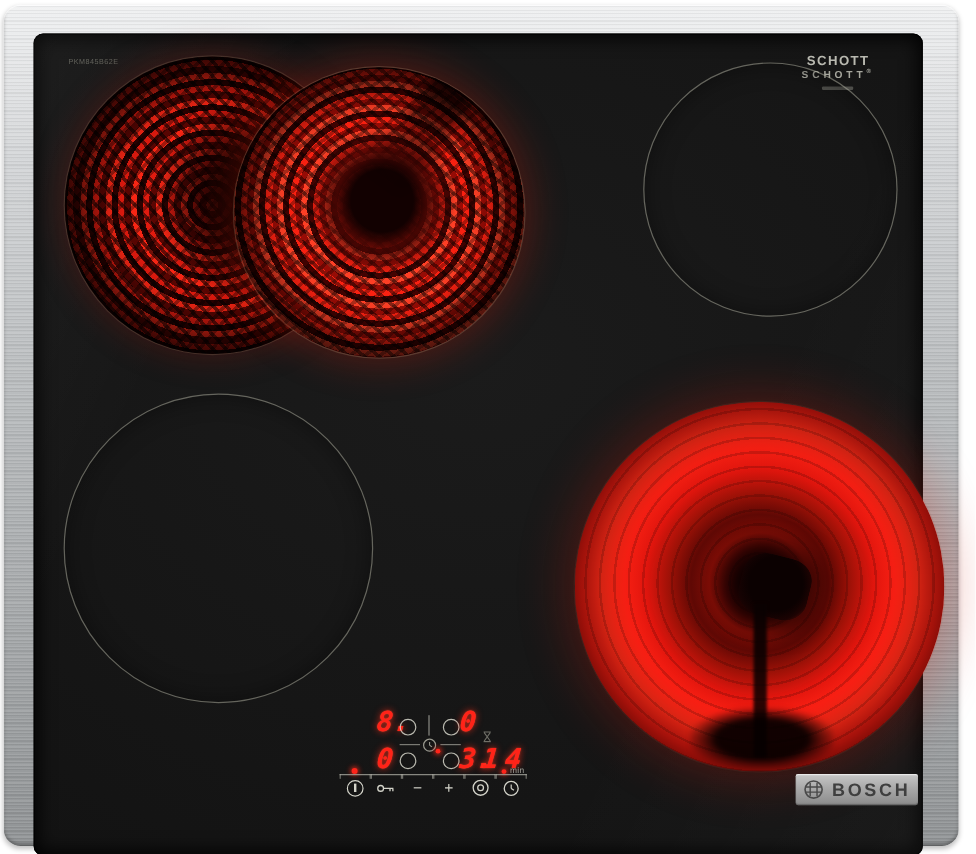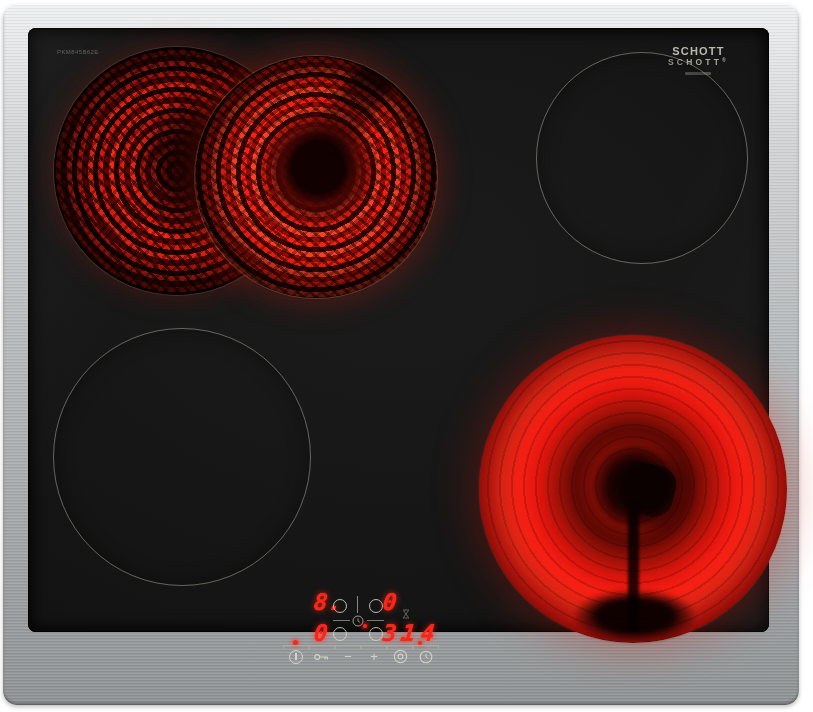--- a/index.html
+++ b/index.html
@@ -12,21 +12,21 @@
   .frame{
     position:absolute;left:3px;top:4px;width:796px;height:701px;
     border-radius:14px;
     background:
       repeating-linear-gradient(180deg, rgba(255,255,255,.10) 0 1px, rgba(0,0,0,.05) 1px 2px, rgba(255,255,255,.02) 2px 3px),
       linear-gradient(180deg,#f0f1f2 0%,#d4d6d8 18%,#b9bcbe 45%,#a7aaac 70%,#8f9294 100%);
     box-shadow: inset 0 1px 1px rgba(255,255,255,.9), inset 0 -2px 3px rgba(0,0,0,.35), 0 2px 4px rgba(0,0,0,.25);
   }
   
   .glass{
-    position:absolute;left:28px;top:28px;width:741px;height:604px;
+    position:absolute;left:28px;top:28px;width:741px;height:685px;
     border-radius:8px;
     background:
       radial-gradient(140% 120% at 50% 40%, #1b1b1b 0%, #151515 45%, #0e0e0e 100%);
     box-shadow: inset 0 0 14px 4px rgba(0,0,0,.85), inset 0 0 0 1px rgba(0,0,0,.9);
   }
   .glass-sheen{
     position:absolute;left:0;top:0;width:100%;height:100%;border-radius:8px;
     background:linear-gradient(115deg, rgba(255,255,255,.04) 0%, rgba(255,255,255,0) 22%, rgba(255,255,255,0) 70%, rgba(255,255,255,.03) 100%);
     pointer-events:none;
   }
@@ -241,14 +241,21 @@
       </div>
       <div class="btn-cell" style="left:130px;">
         <svg width="14" height="14" viewBox="0 0 14 14">
           <circle cx="7" cy="7" r="5.8" stroke="#d3d3c9" stroke-width="1.1" fill="none"></circle>
           <path d="M7 7V3.8M7 7l2.3 1.6" stroke="#d3d3c9" stroke-width="1" fill="none"></path>
         </svg>
       </div>
     </div>
   </div>
 
+  <div class="bosch-badge">
+    <svg width="18" height="18" viewBox="0 0 24 24">
+      <circle cx="12" cy="12" r="9.5" stroke="#4a4a4a" stroke-width="1.8" fill="none"></circle>
+      <path d="M8.2 4.5v15M15.8 4.5v15M3 9.2h18M3 14.8h18" stroke="#4a4a4a" stroke-width="1.6" fill="none"></path>
+    </svg>
+    <span class="bosch-text">BOSCH</span>
+  </div>
 
 </div>
 
 </body></html>

